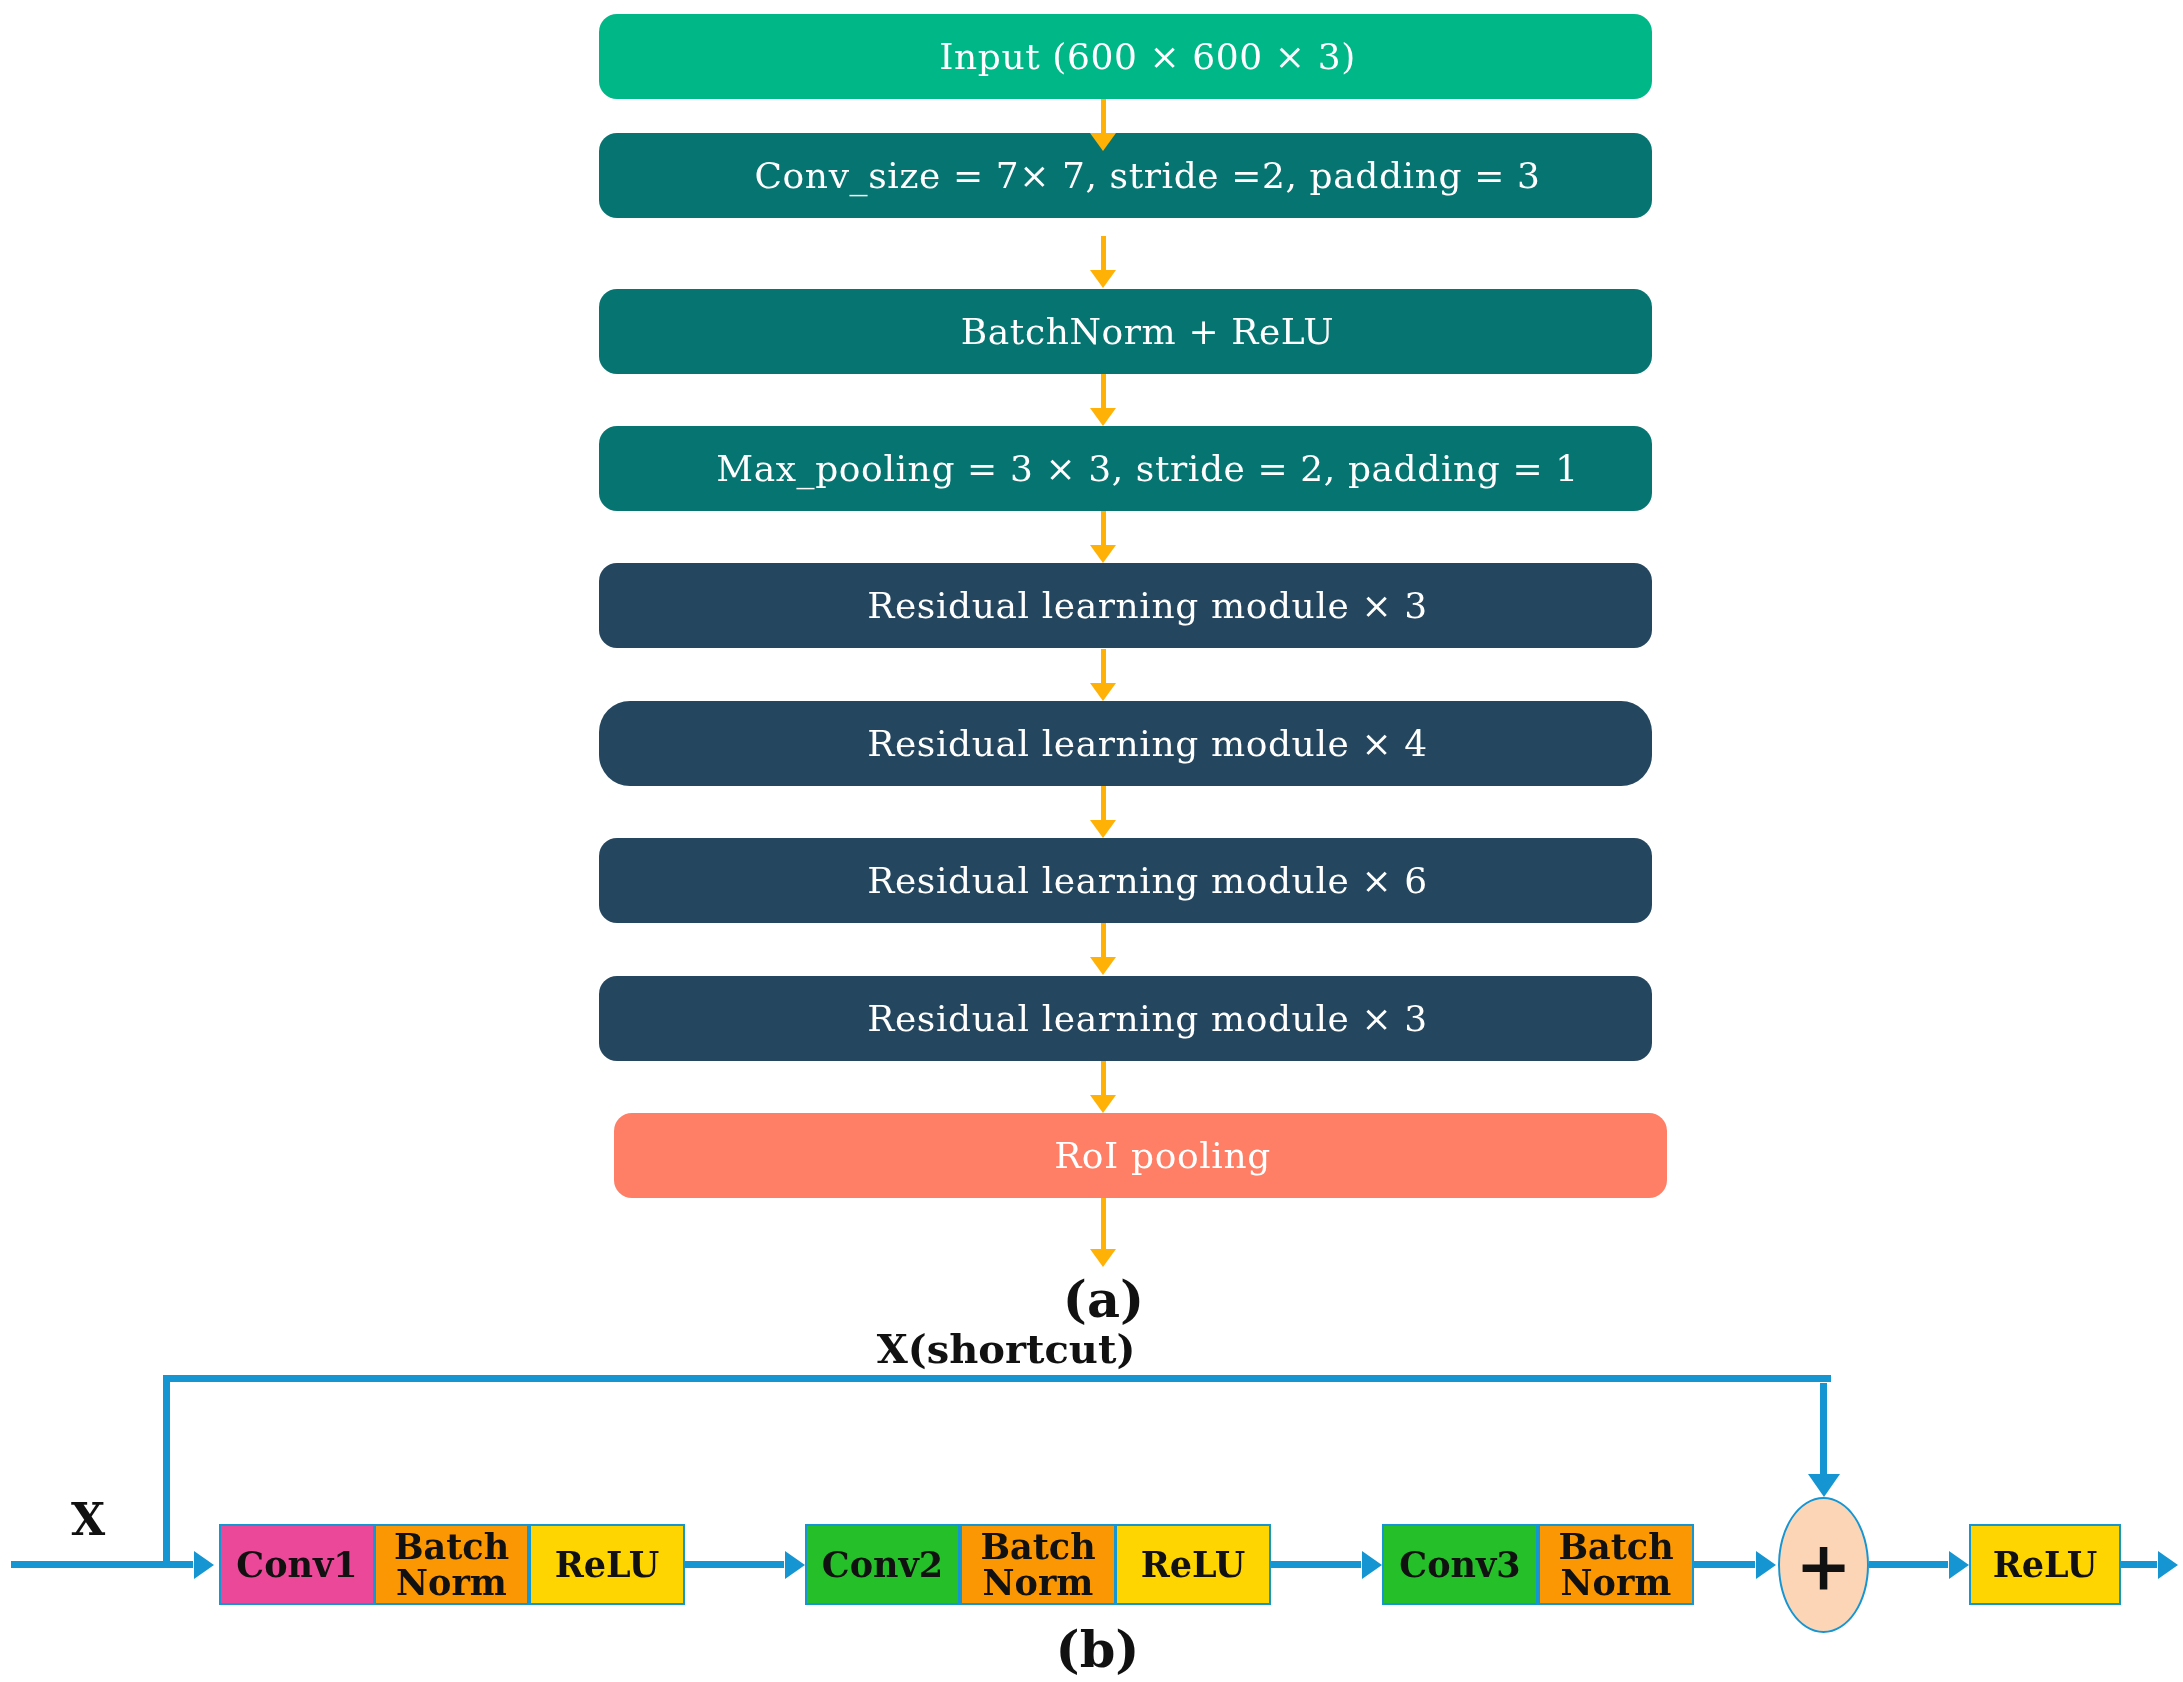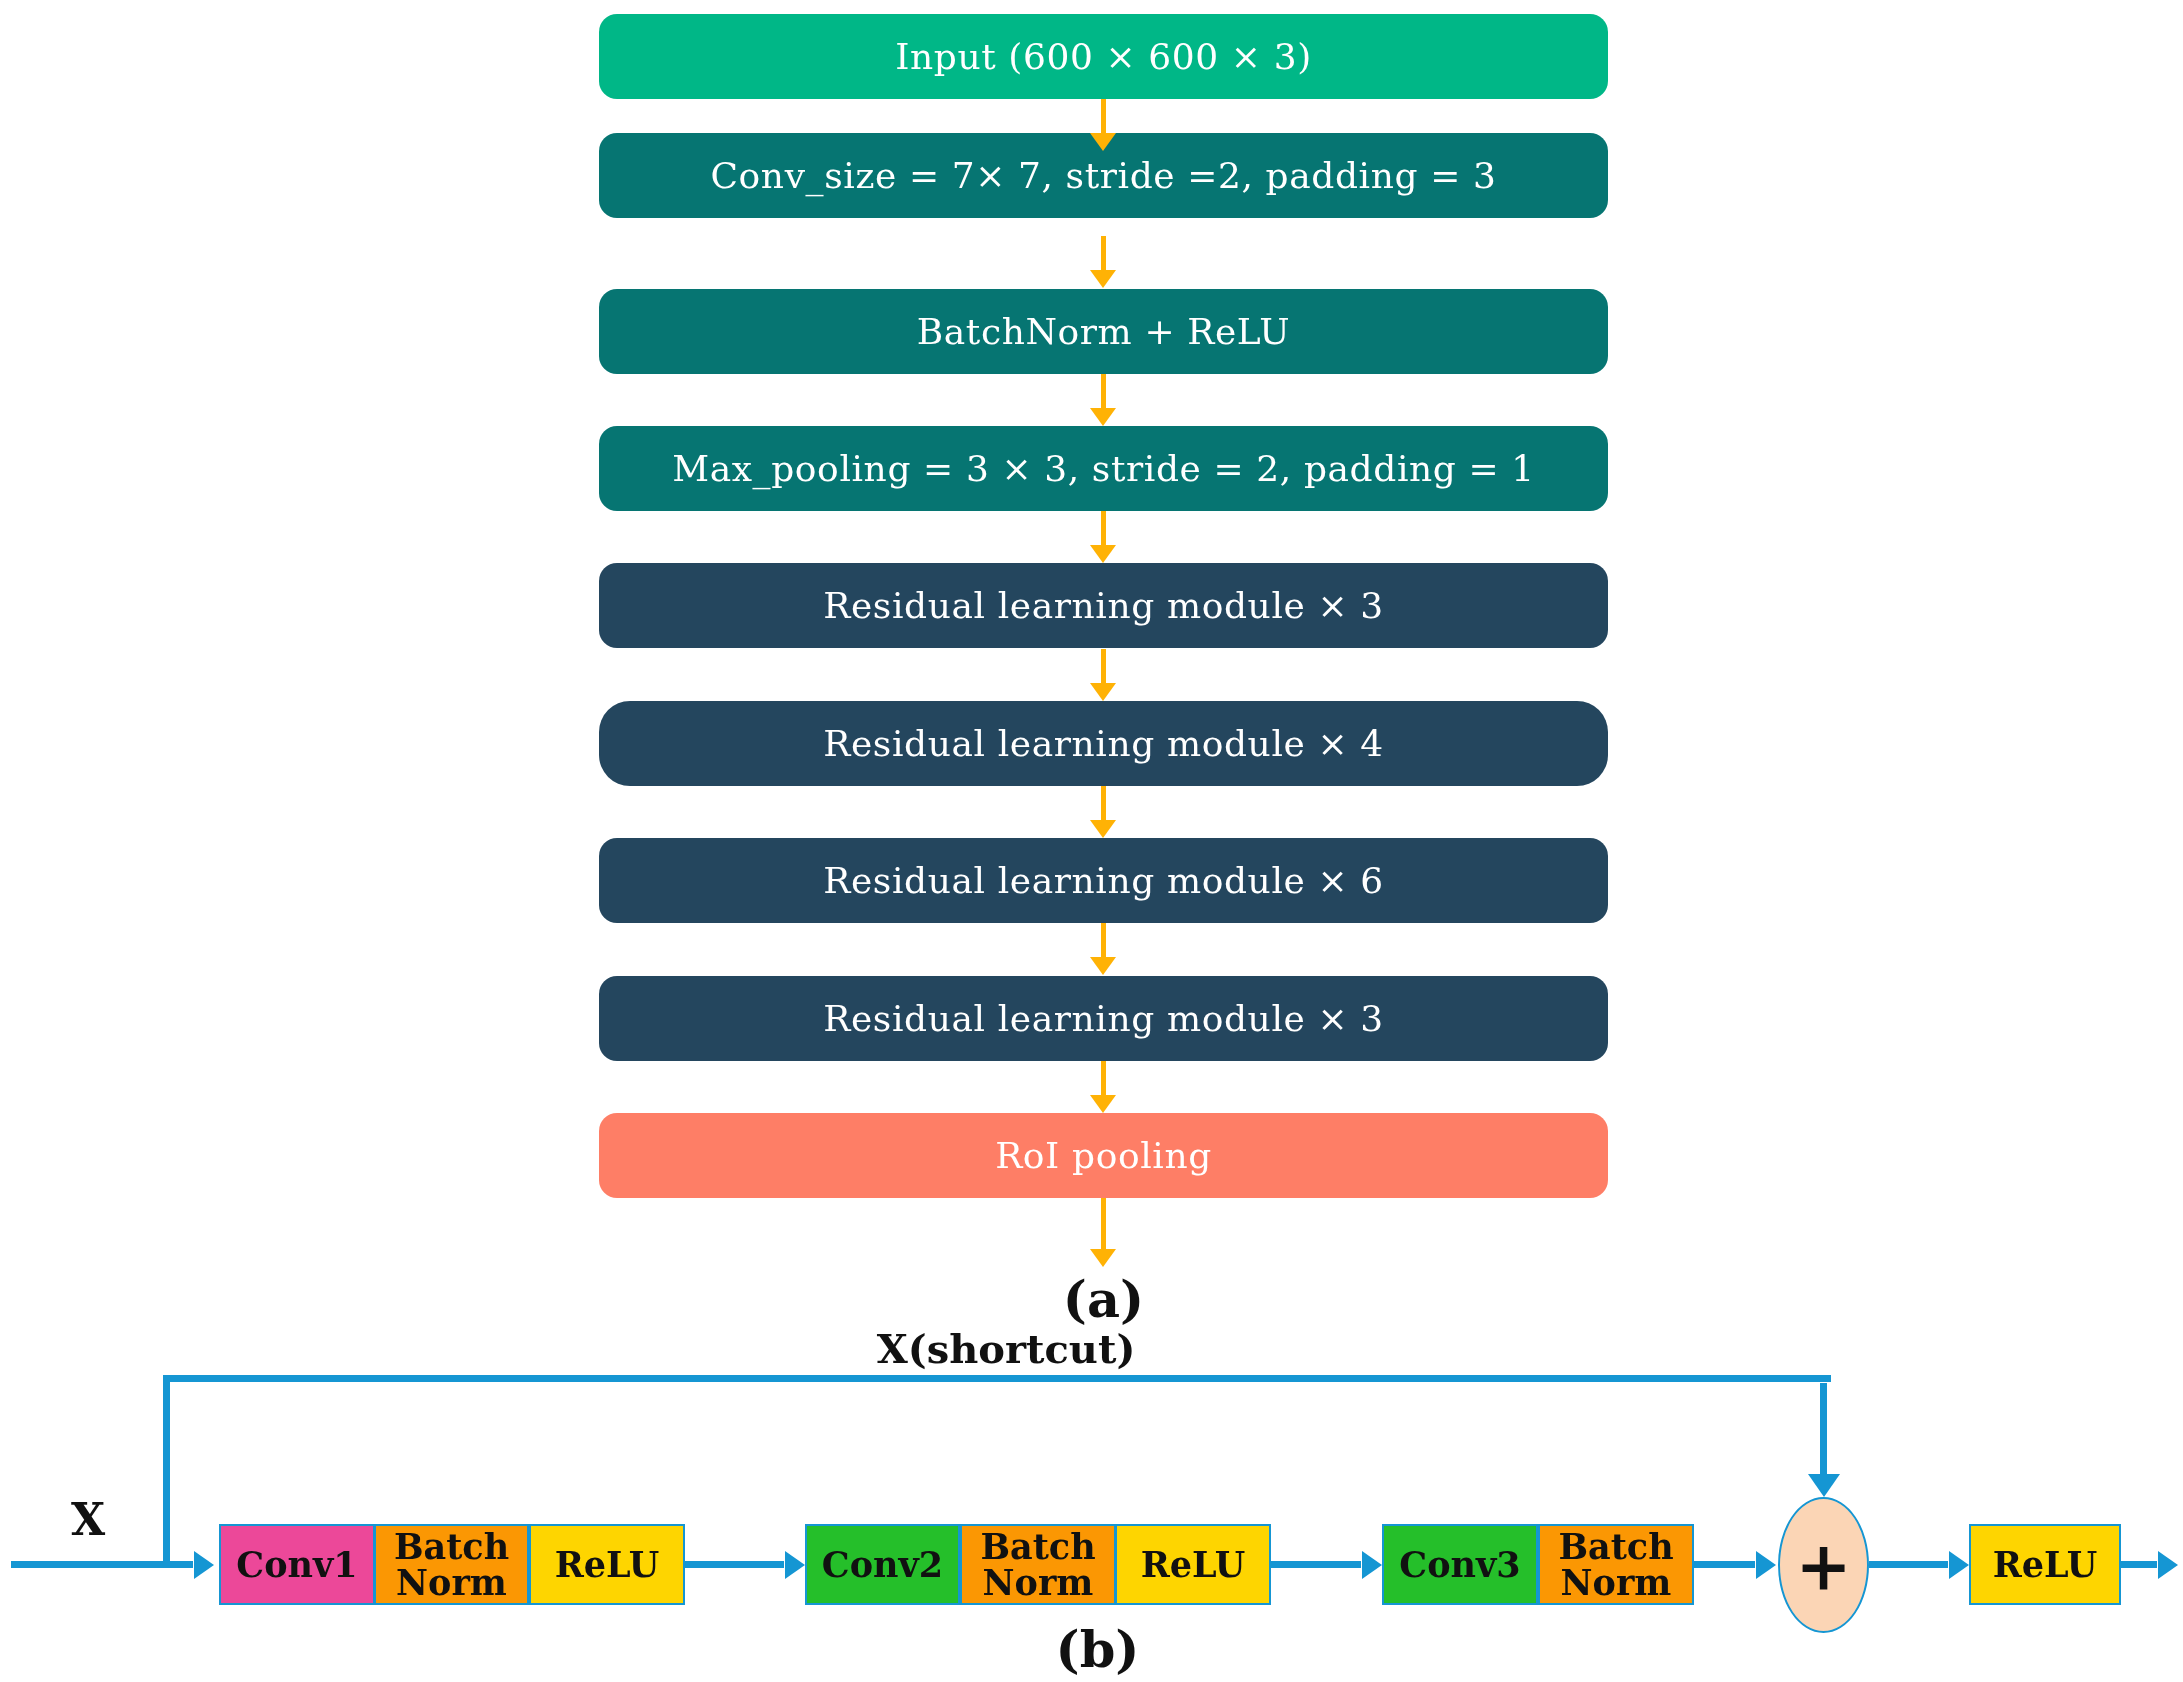--- a/index.html
+++ b/index.html
@@ -2,21 +2,21 @@
 <html style="--amber: #ffb205; --blue: #1596d3; --ink: #111111;font-size:9.7px"><head>
 <meta charset="utf-8">
 <style>
   html,body{margin:0;padding:0;background:#ffffff;}
   .canvas{position:relative;width:2183px;height:1682px;background:#ffffff;overflow:hidden;
           font-family:"DejaVu Serif","Liberation Serif",serif;}
 
   
   .a-box{position:absolute;left:599px;width:1009px;height:85px;border-radius:18px;
          display:flex;align-items:center;justify-content:center;
-         color:#ffffff;font-size:36px;letter-spacing:0.6px;white-space:nowrap;}
+         color:#ffffff;font-size:36px;letter-spacing:0.6px;white-space:nowrap;padding-left:44px;}
   .va{position:absolute;left:1101px;width:4.9px;background:var(--amber);}
   .va::after{content:'';position:absolute;bottom:-18px;left:50%;transform:translateX(-50%);
              border:13.4px solid transparent;border-bottom:0;border-top:18px solid var(--amber);}
 
   
   .lbl{position:absolute;color:var(--ink);font-weight:bold;text-align:center;}
   .cap{font-size:51px;}
   .xshort{font-size:40px;}
   .xin{font-size:44px;}
 
@@ -45,21 +45,21 @@
 <div class="canvas">
 
   <div class="a-box" style="top: 14px; background: rgb(0, 183, 135);">Input (600 × 600 × 3)</div>
   <div class="a-box" style="top: 133px; background: rgb(6, 117, 114);">Conv_size = 7× 7, stride =2, padding = 3</div>
   <div class="a-box" style="top: 289px; background: rgb(6, 117, 114);">BatchNorm + ReLU</div>
   <div class="a-box" style="top: 426px; background: rgb(6, 117, 114);">Max_pooling = 3 × 3, stride = 2, padding = 1</div>
   <div class="a-box" style="top: 563px; background: rgb(36, 70, 94);">Residual learning module × 3</div>
   <div class="a-box" style="top: 701px; background: rgb(36, 70, 94); border-radius: 31px;">Residual learning module × 4</div>
   <div class="a-box" style="top: 838px; background: rgb(36, 70, 94);">Residual learning module  × 6</div>
   <div class="a-box" style="top: 976px; background: rgb(36, 70, 94);">Residual learning module × 3</div>
-  <div class="a-box" style="top: 1113px; background: rgb(254, 126, 102);">RoI pooling</div>
+  <div class="a-box" style="top: 1113px; background: rgb(254, 126, 102); margin-left: 15px;">RoI pooling</div>
 
   <div class="va" style="top:99px;height:34px"></div>
   <div class="va" style="top:236px;height:34px"></div>
   <div class="va" style="top:374px;height:34px"></div>
   <div class="va" style="top:511px;height:34px"></div>
   <div class="va" style="top:649px;height:34px"></div>
   <div class="va" style="top:786px;height:34px"></div>
   <div class="va" style="top:923px;height:34px"></div>
   <div class="va" style="top:1061px;height:34px"></div>
   <div class="va" style="top:1198px;height:51px"></div>

